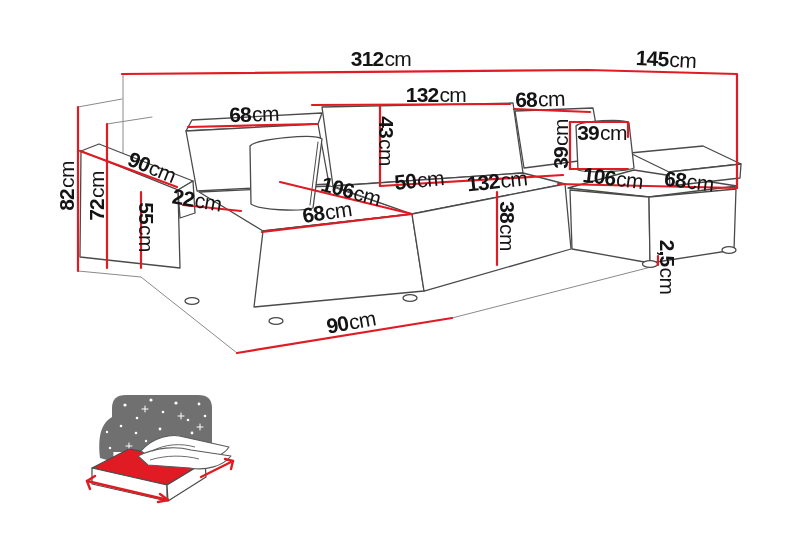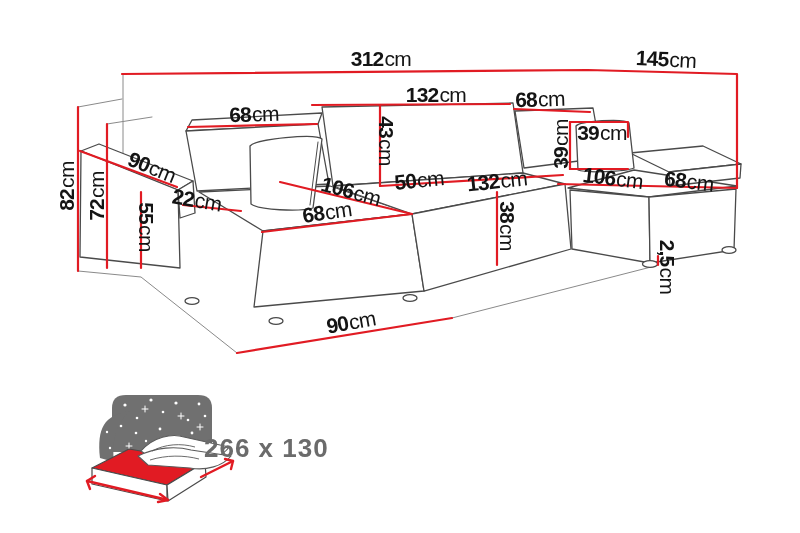--- a/index.html
+++ b/index.html
@@ -170,14 +170,13 @@
       <div class="dim" style="left: 689px; top: 181px; transform: translate(-50%, -50%) rotate(7deg);"><span class="num">68</span><span class="unit">cm</span></div>
       <div class="dim" style="left: 327px; top: 212px; transform: translate(-50%, -50%) rotate(-8deg);"><span class="num">68</span><span class="unit">cm</span></div>
       <div class="dim" style="left: 507px; top: 226px; transform: translate(-50%, -50%) rotate(90deg);"><span class="num">38</span><span class="unit">cm</span></div>
       <div class="dim" style="left: 146px; top: 227px; transform: translate(-50%, -50%) rotate(90deg);"><span class="num">55</span><span class="unit">cm</span></div>
       <div class="dim" style="left: 66px; top: 186px; transform: translate(-50%, -50%) rotate(-90deg);"><span class="num">82</span><span class="unit">cm</span></div>
       <div class="dim" style="left: 96px; top: 196px; transform: translate(-50%, -50%) rotate(-90deg);"><span class="num">72</span><span class="unit">cm</span></div>
       <div class="dim" style="left: 351px; top: 322px; transform: translate(-50%, -50%) rotate(-10deg);"><span class="num">90</span><span class="unit">cm</span></div>
       <div class="dim" style="left: 667px; top: 267px; transform: translate(-50%, -50%) rotate(90deg);"><span class="num">2,5</span><span class="unit">cm</span></div>
     </div>
 
-  <div class="sleep-label">266 x 130</div>
 </div>
 
 </body></html>

